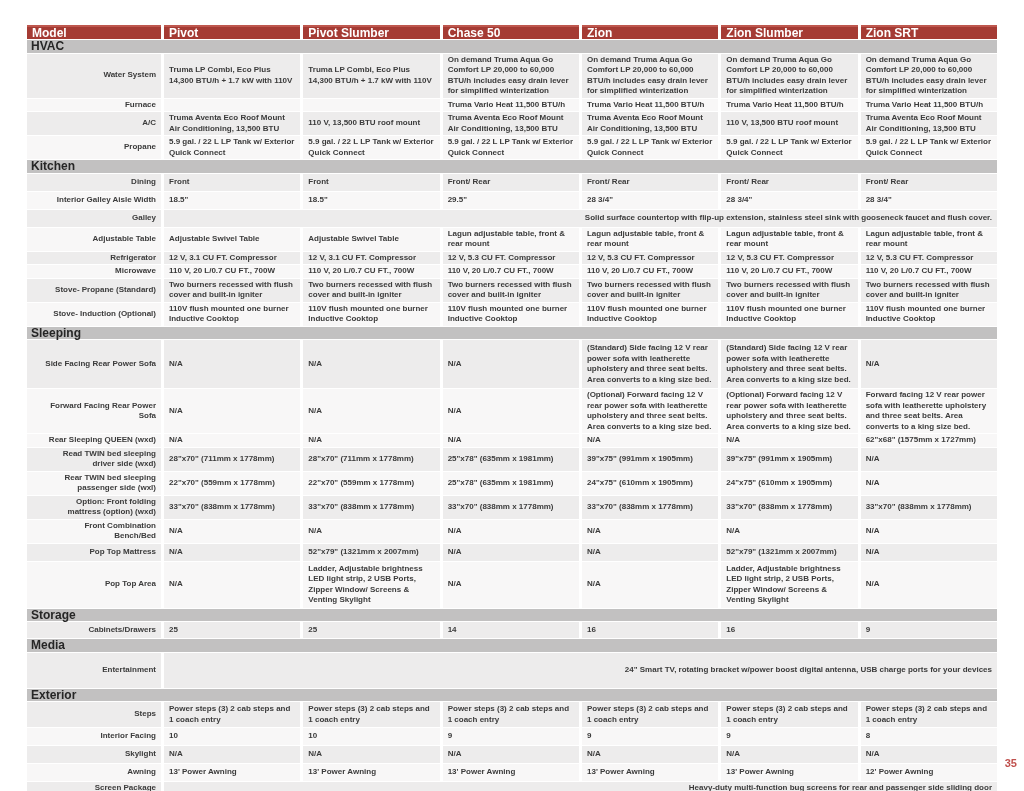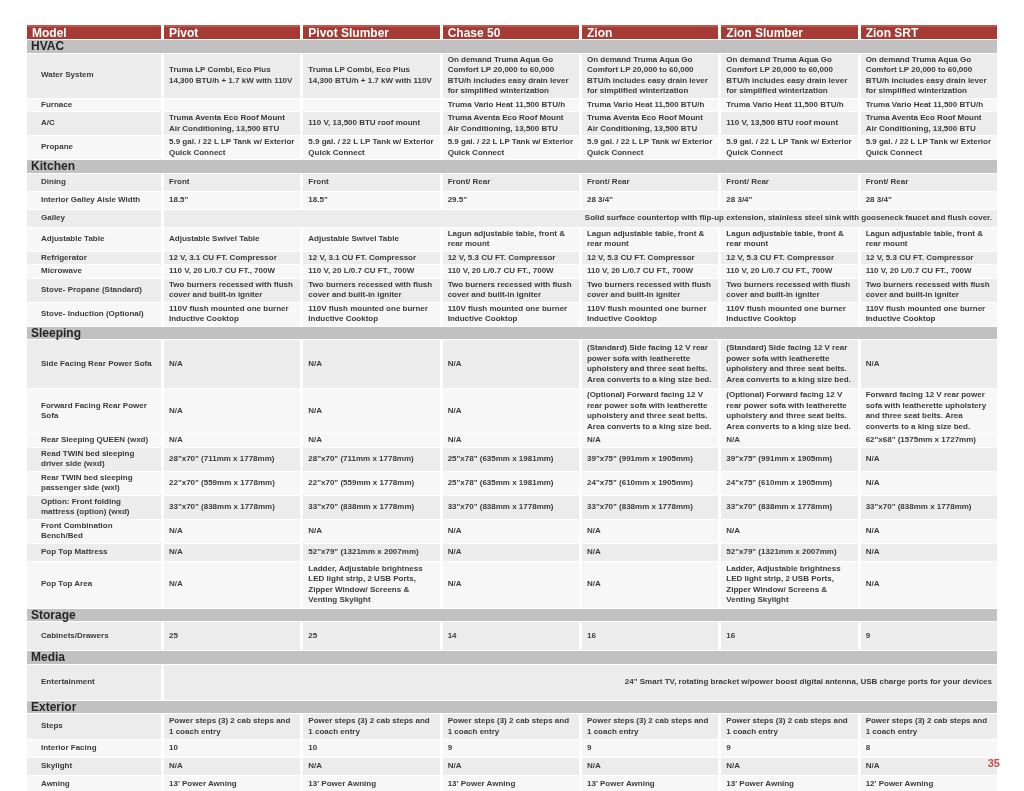--- a/index.html
+++ b/index.html
@@ -2,25 +2,25 @@
 <html style="--header_bg: #A53B34; --header_highlight: #BE574E; --section_bar: #C2C1C1; --band_dark: #EDECEC; --band_light: #F8F7F7; --page_number: #C0504D;"><head>
 <meta charset="utf-8">
 <style>
   html,body{margin:0;padding:0;background:#ffffff;}
   body{width:1024px;height:791px;position:relative;font-family:"Liberation Sans",sans-serif;overflow:hidden;}
   .wrap{position:absolute;left:24px;top:24px;}
   table{border-collapse:separate;border-spacing:3px 1px;table-layout:fixed;width:976px;}
   th,td{font-size:8px;font-weight:700;color:#3b3b3b;vertical-align:middle;padding:1px 5px;line-height:10.5px;word-wrap:break-word;}
   th{background:var(--header_bg);color:#ffffff;text-align:left;font-size:12px;line-height:10px;border-top:2px solid var(--header_highlight);padding:1px 5px;}
   td.sec{background:var(--section_bar);color:#262626;font-size:12px;padding:1px 4px;}
-  td.lbl{padding-left:14px;}
+  td.lbl{padding-left:14px;text-align:right;}
   tr.b0 td{background:var(--band_dark);}
   tr.b1 td{background:var(--band_light);}
   td.span{text-align:right;}
-  .pagenum{position:absolute;right:24px;top:757px;color:var(--page_number);font-size:11px;font-weight:700;}
+  .pagenum{position:absolute;right:7px;top:757px;color:var(--page_number);font-size:11px;font-weight:700;}
 </style>
 </head>
 <body>
 
 <div class="wrap">
   <table>
     <colgroup>
       <col style="width:134px">
       <col span="6">
     </colgroup>
@@ -223,21 +223,21 @@
           <td>N/A</td>
           <td>Ladder, Adjustable brightness LED light strip, 2 USB Ports, Zipper Window/ Screens &amp; Venting Skylight</td>
           <td>N/A</td>
           <td>N/A</td>
           <td>Ladder, Adjustable brightness LED light strip, 2 USB Ports, Zipper Window/ Screens &amp; Venting Skylight</td>
           <td>N/A</td>
         </tr>
         <tr style="height:9px">
           <td class="sec" colspan="7">Storage</td>
         </tr>
-        <tr class="b0" style="height:28px">
+        <tr class="b0" style="height:16px">
           <td class="lbl">Cabinets/Drawers</td>
           <td>25</td>
           <td>25</td>
           <td>14</td>
           <td>16</td>
           <td>16</td>
           <td>9</td>
         </tr>
         <tr style="height:9px">
           <td class="sec" colspan="7">Media</td>

